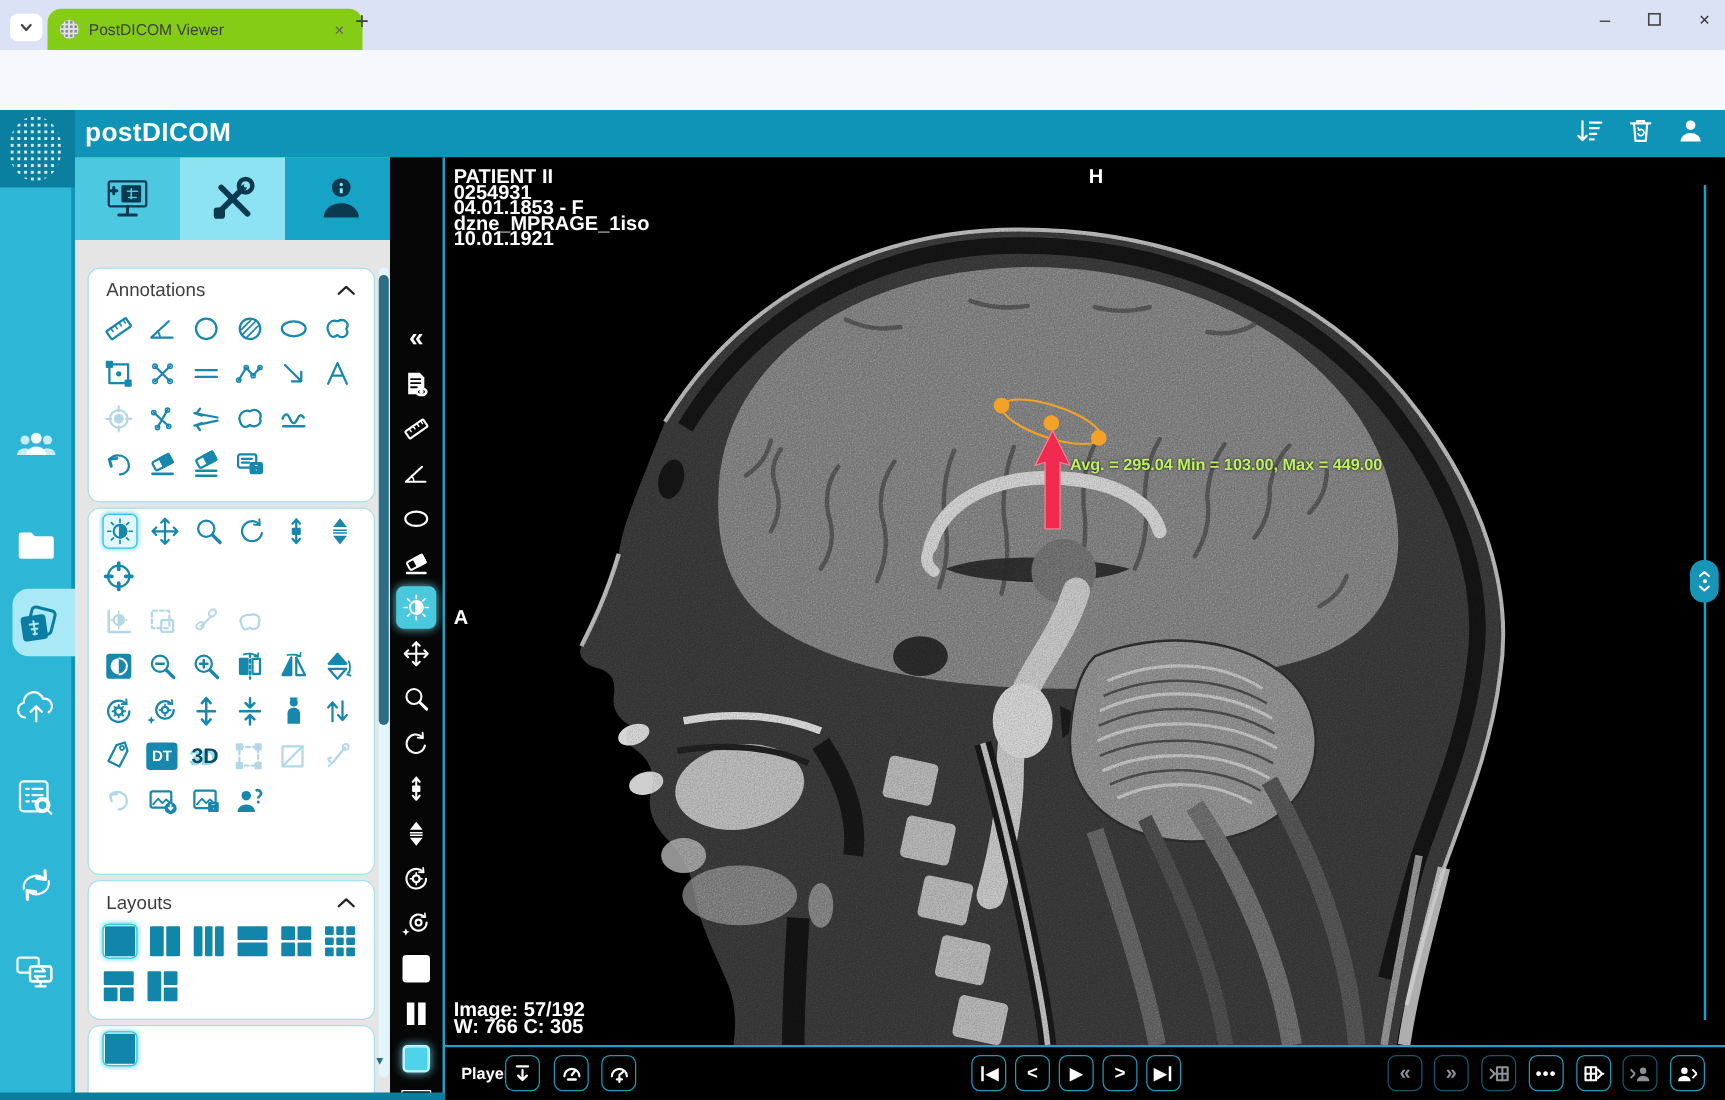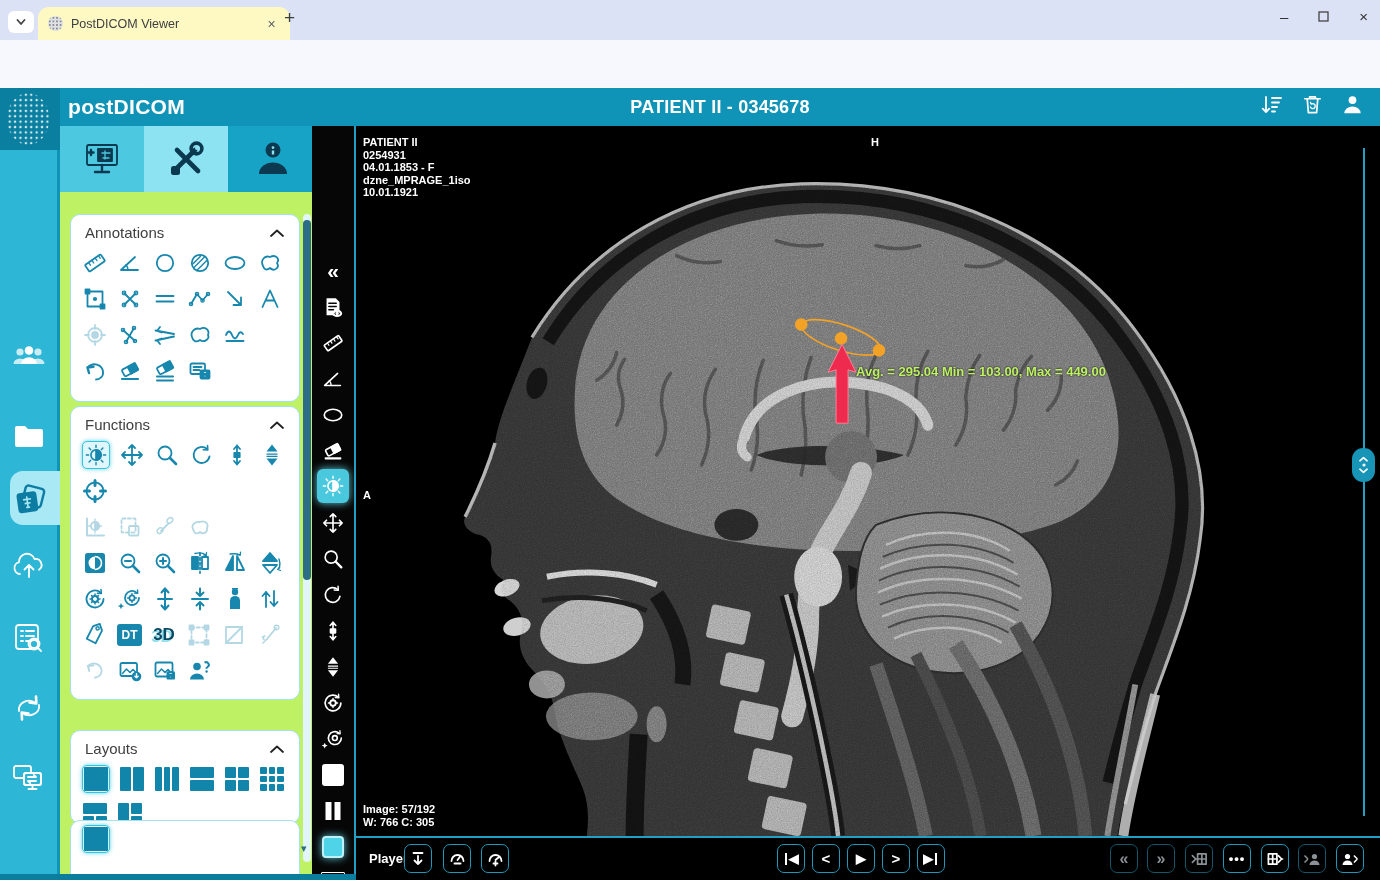--- a/index.html
+++ b/index.html
@@ -2,21 +2,21 @@
 <html><head>
 <meta charset="utf-8">
 <style>
   html,body{margin:0;padding:0;background:#222}
   #screen{position:relative;width:1380px;height:880px;font-family:"Liberation Sans",sans-serif;background:#000;overflow:hidden}
   .abs{position:absolute}
   svg.s{stroke:currentColor;fill:none;stroke-width:1.8;stroke-linecap:round;stroke-linejoin:round}
   
   .tabstrip{left:0;top:0;width:1380px;height:40px;background:#dce2f5}
   .tsearch{left:8px;top:11px;width:26px;height:22px;background:#fff;border-radius:6px;color:#444;display:flex;align-items:center;justify-content:center}
-  .btab{left:38px;top:7px;width:232px;height:33px;background:#fef9c3;border-radius:11px 11px 0 0;display:flex;align-items:center;padding:0 10px;gap:8px}
+  .btab{left:38px;top:7px;width:232px;height:33px;background:#84cc16;border-radius:11px 11px 0 0;display:flex;align-items:center;padding:0 10px;gap:8px}
   .favicon{width:15px;height:15px;border-radius:50%;background-color:#dfe1e5;background-image:radial-gradient(#8a8f96 1px,transparent 1.4px);background-size:3.6px 3.6px}
   .btitle{font-size:12.5px;color:#3c4043;flex:1}
   .bclose{color:#5f6368;font-size:14px;width:17px;height:17px;border-radius:50%;display:flex;align-items:center;justify-content:center}
   .ntab{left:284px;top:8px;color:#3c4043;font-size:19px;line-height:1}
   .winctl{right:12px;top:8px;display:flex;gap:30px;color:#333;font-size:15px;align-items:center}
   .toolbar{left:0;top:40px;width:1380px;height:48px;background:#f6f8fd;border-bottom:1px solid #d7dbe8;color:#5f6368}
   .navic{top:52px;font-size:18px;color:#444}
   .urlpill{left:124px;top:47px;width:1044px;height:33px;background:#fff;border-radius:17px;display:flex;align-items:center;padding:0 14px;gap:10px;box-shadow:0 1px 2px rgba(60,64,67,.12)}
   .urltext{font-size:13.5px;color:#202124}
   .avatar{width:24px;height:24px;border-radius:50%;background:#c7dcf8;display:flex;align-items:center;justify-content:center}
@@ -25,21 +25,21 @@
   .logotext{position:absolute;left:8px;color:#fff;font-size:21px;font-weight:700;letter-spacing:.3px}
   .apptitle{width:100%;text-align:center;color:#fff;font-size:18px;font-weight:700;letter-spacing:.2px}
   .hdricons{position:absolute;right:16px;display:flex;gap:17px;color:#fff}
   .logoblock{left:0;top:88px;width:60px;height:62px;background:#0a7fa0;z-index:3}
   .logodots{position:absolute;left:7px;top:4px;width:46px;height:54px;background-image:radial-gradient(rgba(255,255,255,.85) 1.1px,transparent 1.5px);background-size:5.4px 5.4px;clip-path:ellipse(46% 48% at 46% 50%)}
   
   .leftrail{left:0;top:126px;width:60px;height:754px;background:#2eb6d7;border-right:3px solid #0f93b6;box-sizing:border-box}
   .railitem{position:absolute;left:0;width:57px;display:flex;justify-content:center;color:#fff}
   .railsel{position:absolute;left:10px;top:345px;width:50px;height:54px;background:#a9e9f5;border-radius:13px 0 0 13px}
   
-  .toolpanel{left:60px;top:126px;width:252px;height:754px;background:#bef264}
+  .toolpanel{left:60px;top:126px;width:252px;height:754px;background:#e5e5e5}
   .ptab{position:absolute;top:0;height:66px;display:flex;align-items:center;justify-content:center;color:#0b3950}
   .card{position:absolute;left:10px;width:230px;background:#fff;border:1px solid #a5e0ef;border-radius:10px;box-sizing:border-box}
   .cardhdr{display:flex;align-items:center;justify-content:space-between;padding:9px 14px 4px;color:#3f3f3f;font-size:15px}
   .chev{color:#222}
   .irow{display:flex;align-items:center;height:36px;padding:0 11px;gap:9px;color:#1787ad}
   .ti{width:26px;height:26px;display:flex;align-items:center;justify-content:center}
   .dim{opacity:.32}
   .selbox{background:#dff7fc;border:1.5px solid #35c4de;border-radius:5px;box-shadow:0 0 4px rgba(53,196,222,.8)}
   .lg{width:24px;height:24px;display:grid;gap:2px}
   .lg div{background:#1285ab;border-radius:1px}
@@ -52,21 +52,21 @@
   
   .midbar{left:312px;top:126px;width:44px;height:754px;background:#060606;border-right:2px solid #1fa0c4;box-sizing:border-box}
   .mi{position:absolute;left:0;width:42px;height:34px;display:flex;align-items:center;justify-content:center;color:#fff}
   .misel{background:#49c8de;border-radius:6px;left:5px;width:32px;box-shadow:0 0 8px rgba(110,225,245,.9)}
   .sq-white{width:22px;height:22px;background:#fff;border-radius:3px}
   .sq-cyan{width:22px;height:22px;background:#4fd3e8;border-radius:4px;border:2.5px solid #bdf2fb;box-shadow:0 0 8px rgba(110,225,245,.9);box-sizing:border-box}
   .mlg{width:24px;height:22px;display:grid;gap:2.5px}
   .mlg div{border:1.8px solid #fff;border-radius:1px}
   
   .viewer{left:356px;top:126px;width:1024px;height:710px;background:#000;border-bottom:2px solid #1fa0c4}
-  .ovl{position:absolute;color:#fff;font-weight:700;font-size:11px;line-height:12.5px;text-shadow:0 0 2px #000}
+  .ovl{position:absolute;color:#fff;font-weight:700;font-size:16px;line-height:12.5px;text-shadow:0 0 2px #000}
   .measure{position:absolute;left:500px;top:238px;color:#bef264;font-size:13px;font-weight:700;text-shadow:0 0 2px #000}
   .vscrollline{position:absolute;left:1007px;top:22px;width:2px;height:668px;background:#1fa0c4}
   .vhandle{position:absolute;left:996px;top:322px;width:23px;height:34px;background:#1794b6;border-radius:11px;display:flex;flex-direction:column;align-items:center;justify-content:center;gap:1px;color:#fff}
   
   .playerbar{left:356px;top:838px;width:1024px;height:42px;background:#000;display:block}
   .plabel{position:absolute;left:13px;top:13px;color:#fff;font-size:13px;font-weight:700}
   .pbtn{position:absolute;top:6px;width:28px;height:29px;border:1.6px solid #1e98b8;border-radius:7px;background:#000;color:#fff;display:flex;align-items:center;justify-content:center;box-sizing:border-box}
   .pbtn.dimb{border-color:#14566b;color:#8b9196}
   .ptxt{font-size:13px;font-weight:700}
   .vbar{display:inline-block;width:2.5px;height:12px;background:currentColor;margin:0 1.5px}
@@ -134,21 +134,20 @@
         <svg width="15" height="15" viewBox="0 0 16 16">
           <circle cx="8" cy="5.5" r="2.6" fill="#1a73e8"></circle>
           <path d="M2.5 14a5.5 4.5 0 0 1 11 0z" fill="#1a73e8"></path>
         </svg>
       </span>
     <span class="abs" style="left:1350px;top:51px;font-size:17px;color:#444">⋮</span>
   </div>
 
   <div class="abs appheader">
     <span class="logotext">postDICOM</span>
-    <span class="apptitle">PATIENT II - 0345678</span>
     <span class="hdricons">
       <span><svg class="s" width="24" height="24" viewBox="0 0 24 24" stroke-width="2">
             <path d="M6 4v15M6 19l-3.3-3.3M6 19l3.3-3.3M12 5h9M12 9.5h7M12 14h5M12 18.5h3"></path>
           </svg></span>
       <span><svg class="s" width="23" height="23" viewBox="0 0 24 24" stroke-width="1.9">
             <path d="M4 6h16M9 6V4h6v2M6.5 6l1.2 14.5h8.6L17.5 6"></path>
             <path d="M9.8 14.5a2.6 2.6 0 1 0 .8-2.9M9.9 9.7l.7 1.9 1.9-.6" stroke-width="1.4"></path>
           </svg></span>
       <span><svg width="23" height="23" viewBox="0 0 24 24" fill="#fff">
             <circle cx="12" cy="7.5" r="4"></circle>
@@ -403,26 +402,20 @@
               <path d="M6.5 9h8M6.5 12h6"></path>
               <rect x="13.5" y="12.5" width="9" height="8" rx="1" fill="#1787ad"></rect>
               <rect x="16" y="13" width="4" height="2.6" fill="#fff"></rect>
               <circle cx="18" cy="18" r="1.4" fill="#fff"></circle>
             </svg>
           </span>
       </div>
     </div>
 
     <div class="card" style="top:280px;height:294px">
-      <div class="cardhdr">
-        <span>Functions</span>
-        <span class="chev"><svg class="s" width="16" height="10" viewBox="0 0 16 10" stroke-width="2.6">
-              <path d="M2 8l6-5.5L14 8"></path>
-            </svg></span>
-      </div>
       <div class="irow">
         <span class="ti selbox">
             <svg class="s" width="24" height="24" viewBox="0 0 26 26">
               <circle cx="13" cy="13" r="5.5"></circle>
               <path d="M13 7.5a5.5 5.5 0 0 1 0 11z" fill="#1787ad"></path>
               <path d="M13 2.5v2.5M13 21v2.5M2.5 13h2.5M21 13h2.5M5.5 5.5l1.8 1.8M18.7 18.7l1.8 1.8M20.5 5.5l-1.8 1.8M7.3 18.7l-1.8 1.8" stroke-width="1.5"></path>
             </svg>
           </span>
         <span class="ti">
             <svg class="s" width="26" height="26" viewBox="0 0 26 26" stroke-width="2.1">
@@ -641,21 +634,21 @@
             <svg width="26" height="26" viewBox="0 0 26 26">
               <circle cx="10" cy="8.5" r="3.8" fill="#1787ad"></circle>
               <path d="M3 21.5a7 6 0 0 1 14 0z" fill="#1787ad"></path>
               <path d="M17.5 4.5c3.5-1.5 6 2.5 3 4.5-.8.5-1 .8-1 1.8" stroke="#1787ad" stroke-width="2" fill="none"></path>
               <circle cx="19.6" cy="13.5" r="1.2" fill="#1787ad"></circle>
             </svg>
           </span>
       </div>
     </div>
 
-    <div class="card" style="top:604px;height:94px">
+    <div class="card" style="top:578px;height:112px">
       <div class="cardhdr">
         <span>Layouts</span>
         <span class="chev"><svg class="s" width="16" height="10" viewBox="0 0 16 10" stroke-width="2.6">
               <path d="M2 8l6-5.5L14 8"></path>
             </svg></span>
       </div>
       <div class="irow">
         <span class="ti selbox">
             <span class="lg" style="grid-template-columns:1fr">
               <div></div>

